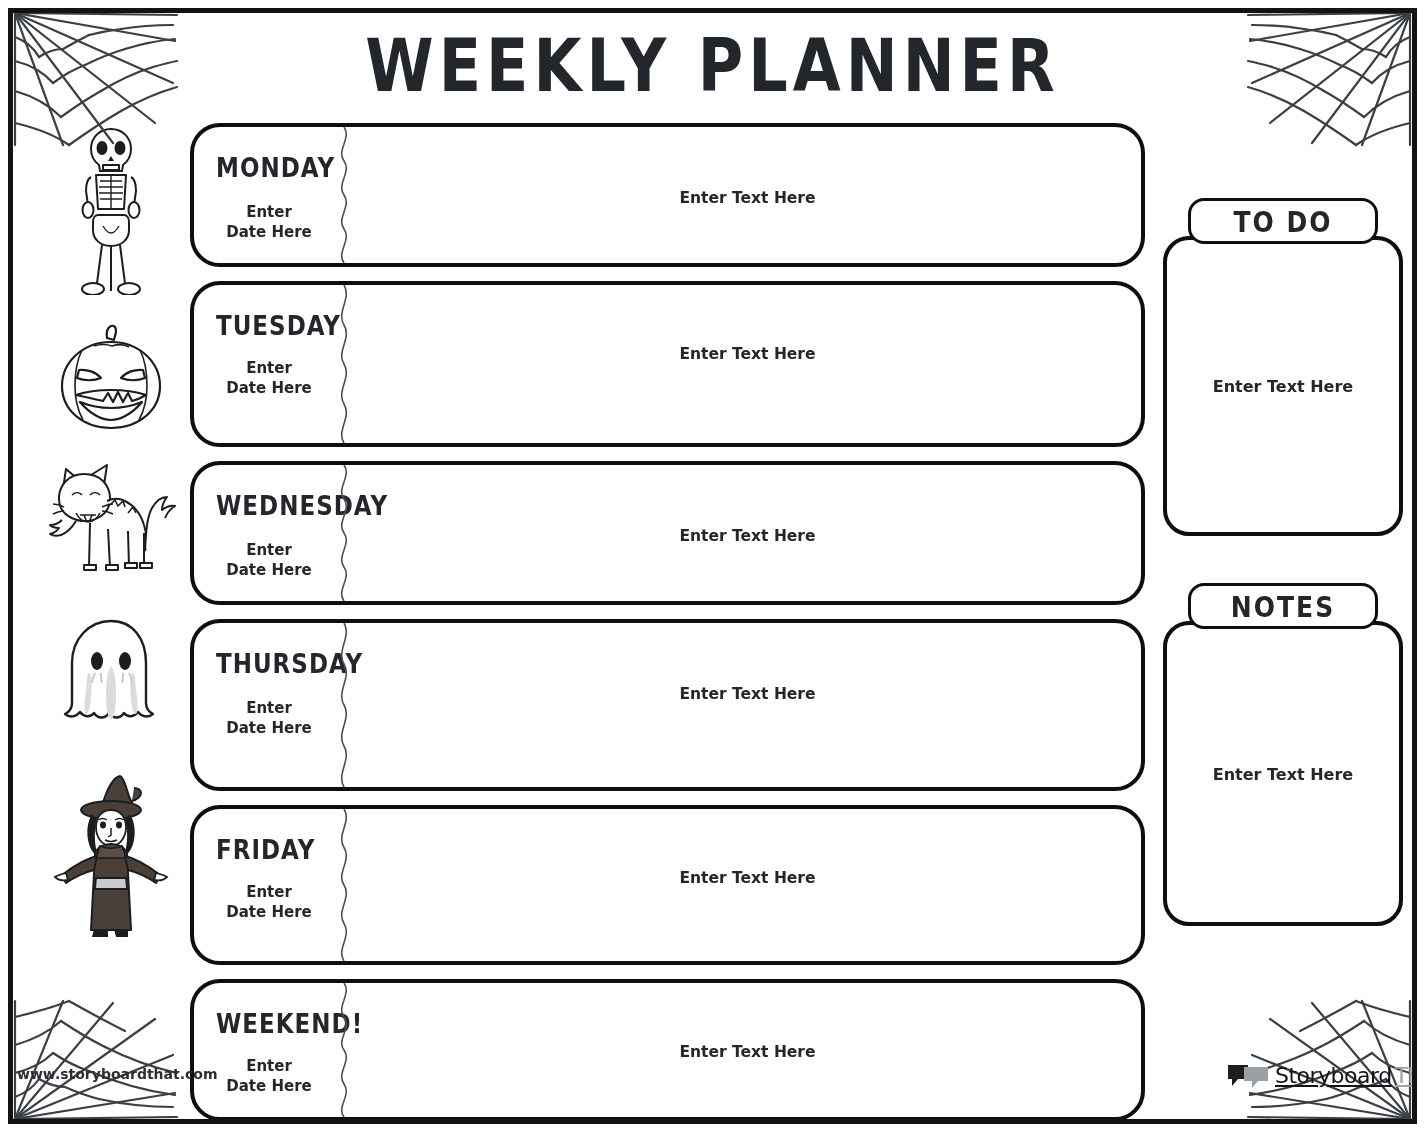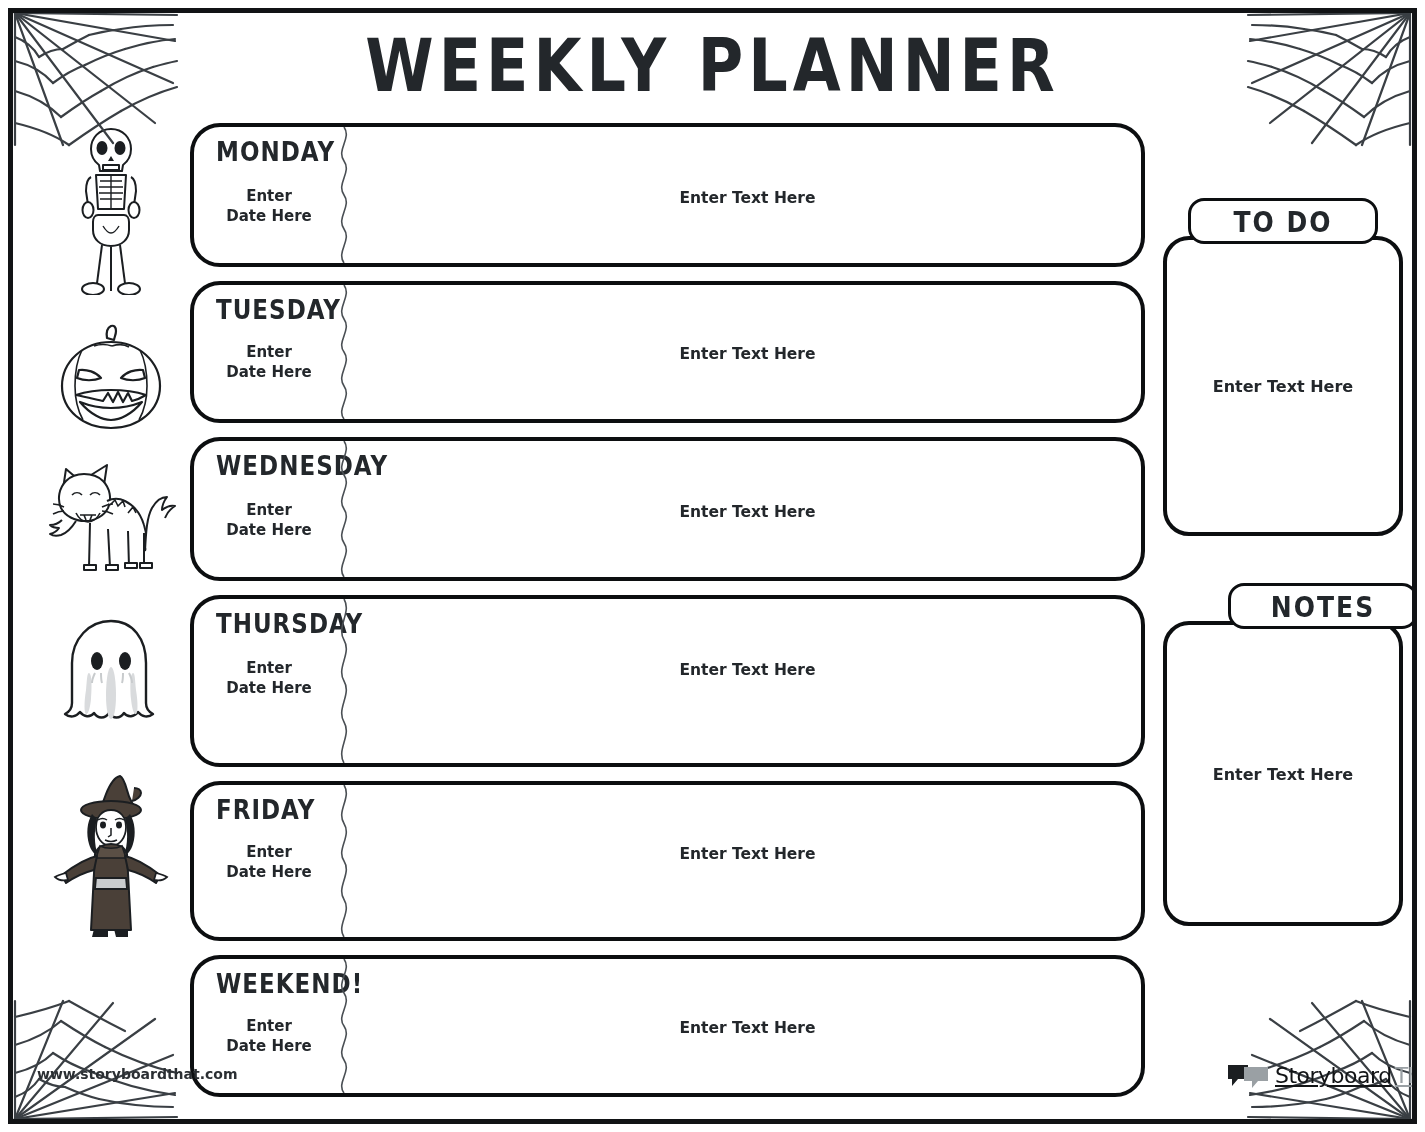--- a/index.html
+++ b/index.html
@@ -92,21 +92,21 @@
     box-sizing: border-box;
     border: 4px solid #0c0e10;
     border-radius: 30px;
     background: #ffffff;
     margin-bottom: 14px;
     overflow: hidden;
   }
   .day-left {
     position: absolute;
     left: 0;
-    top: 0;
+    top: 16px;
     width: 150px;
     height: 100%;
   }
   .day-name {
     position: absolute;
     left: 22px;
     top: 10px;
     font-family: "DejaVu Sans", sans-serif;
     font-weight: 700;
     font-size: 23px;
@@ -181,21 +181,21 @@
     text-align: center;
     font-family: "DejaVu Sans", sans-serif;
     font-weight: 700;
     font-size: 16px;
     color: #23272b;
   }
 
   
   .watermark-url {
     position: absolute;
-    left: 24px;
+    left: 4px;
     top: 1053px;
     font-family: "DejaVu Sans", sans-serif;
     font-weight: 700;
     font-size: 14px;
     color: #2b2f33;
     letter-spacing: 0px;
     z-index: 10;
   }
   .logo {
     position: absolute;
@@ -472,21 +472,21 @@
           <div class="day-date" style="top:60px;">Enter<br>Date Here</div>
         </div>
         <div class="day-divider">
           <svg viewBox="0 0 24 144" preserveAspectRatio="none">
             <path d="M12 0 C20 12 4 24 12 36 C20 48 4 60 12 72 C20 84 4 96 12 108 C20 120 4 132 12 144" fill="none" stroke="#4a4f54" stroke-width="1.6"></path>
           </svg>
         </div>
         <div class="day-text" style="top:62px;">Enter Text Here</div>
       </div>
 
-      <div class="day-row" style="height:142px;">
+      <div class="day-row" style="height:166px;">
         <div class="day-left">
           <div class="day-name">TUESDAY</div>
           <div class="day-date" style="top:58px;">Enter<br>Date Here</div>
         </div>
         <div class="day-divider">
           <svg viewBox="0 0 24 142" preserveAspectRatio="none">
             <path d="M12 0 C20 12 4 24 12 36 C20 48 4 60 12 71 C20 83 4 95 12 107 C20 119 4 131 12 142" fill="none" stroke="#4a4f54" stroke-width="1.6"></path>
           </svg>
         </div>
         <div class="day-text" style="top:60px;">Enter Text Here</div>
@@ -548,21 +548,21 @@
     <div class="panel" style="left:1150px; top:185px; width:240px; height:340px;">
       <div class="panel-tab" style="left:25px; top:0; width:190px; height:46px; line-height:44px;">
         <span class="panel-tab-label">TO DO</span>
       </div>
       <div class="panel-body" style="left:0; top:38px; width:240px; height:300px;">
         <div class="panel-body-text" style="top:137px;">Enter Text Here</div>
       </div>
     </div>
 
     <div class="panel" style="left:1150px; top:570px; width:240px; height:345px;">
-      <div class="panel-tab" style="left:25px; top:0; width:190px; height:46px; line-height:44px;margin-left:40px;">
+      <div class="panel-tab" style="left:25px; top:0; width:190px; height:46px; line-height:44px;">
         <span class="panel-tab-label">NOTES</span>
       </div>
       <div class="panel-body" style="left:0; top:38px; width:240px; height:305px;">
         <div class="panel-body-text" style="top:140px;">Enter Text Here</div>
       </div>
     </div>
 
     <div class="watermark-url">www.storyboardthat.com</div>
 
     <div class="logo">

